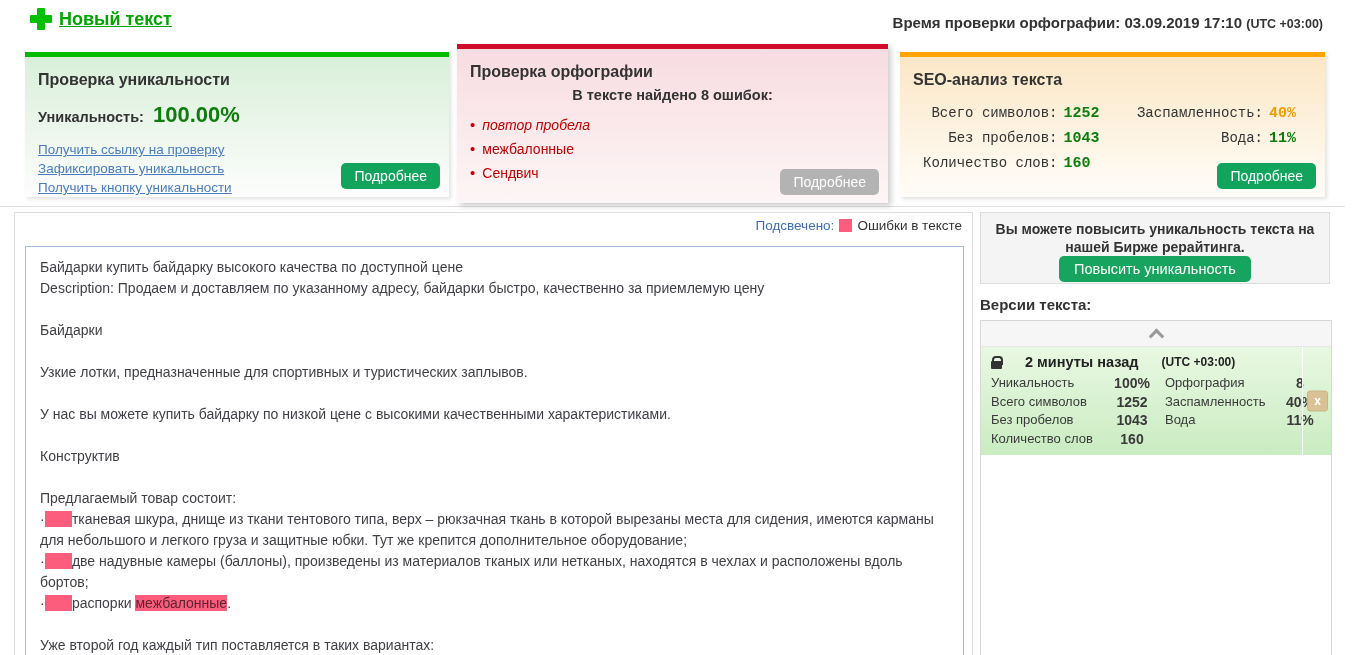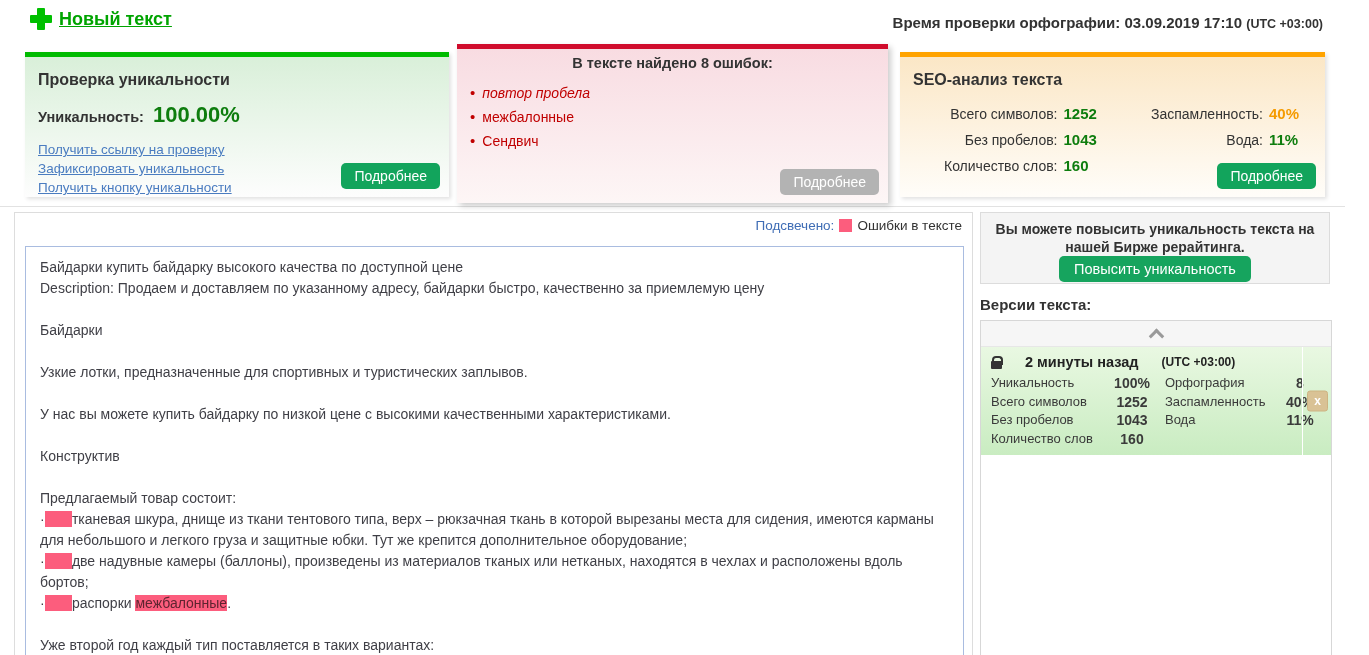--- a/index.html
+++ b/index.html
@@ -41,21 +41,21 @@
   .spell-errors { padding:10px 0 0 13px; }
   .err-row { display:flex; align-items:baseline; gap:7px; line-height:24px; }
   .err-bullet { color:#c00000; font-size:15px; }
   .err-text { color:#c00000; font-size:14px; }
   .err-italic .err-text { font-style:italic; }
 
   #panel-seo { left:900px; top:52px; width:425px; height:145px;
                background:linear-gradient(#fbe6c4,#fffdf9); }
   #panel-seo .panel-bar { background:#ffa300; }
   .seo-cols { display:flex; padding:12px 14px 0 0; }
-  .seo-col { flex:1; }
+  .seo-col { flex:1;font-family:Liberation Mono, monospace; }
   .seo-row { display:flex; justify-content:flex-end; align-items:baseline; line-height:25px; }
   .seo-label { font-size:14px; color:#333; }
   .seo-val { font-size:15px; font-weight:bold; margin-left:6px; min-width:42px; }
   .c-green { color:#0e7d0e; } .c-orange { color:#f59b00; } .c-red { color:#e21818; }
 
   .page-divider { position:absolute; left:0; top:206px; width:1345px; border-top:1px solid #e2e2e2; }
 
   
   #main-box { position:absolute; left:14px; top:212px; width:959px; height:450px;
               border:1px solid #ddd; background:#fff; z-index:2; }
@@ -123,20 +123,21 @@
     <div class="uniq-links" id="uniq-links">
         <a class="plink">Получить ссылку на проверку</a>
         <a class="plink">Зафиксировать уникальность</a>
         <a class="plink">Получить кнопку уникальности</a>
       </div>
     <button class="panel-btn btn-green">Подробнее</button>
   </div>
 
   <div class="panel" id="panel-spell">
     <div class="panel-bar"></div>
+    <div class="panel-title">Проверка орфографии</div>
     <div class="spell-summary">В тексте найдено 8 ошибок:</div>
     <div class="spell-errors" id="spell-errors">
         <div class="err-row err-italic">
           <span class="err-bullet">•</span>
           <span class="err-text">повтор пробела</span>
         </div>
         <div class="err-row">
           <span class="err-bullet">•</span>
           <span class="err-text">межбалонные</span>
         </div>

